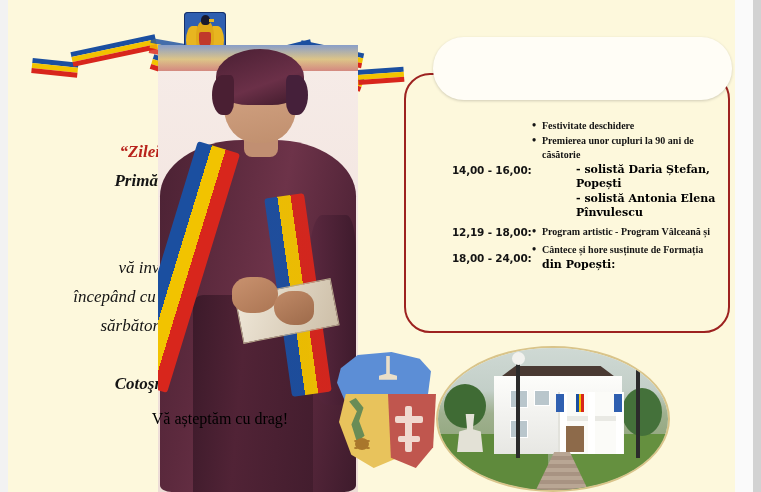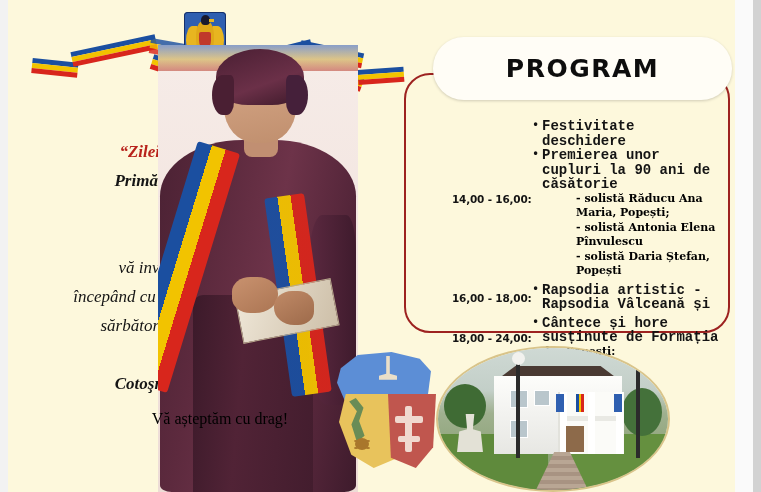--- a/index.html
+++ b/index.html
@@ -111,21 +111,21 @@
   #prog-pill .sub{font-family:"DejaVu Sans",sans-serif;font-weight:bold;font-size:17px;
       color:#111;line-height:22px;white-space:nowrap;}
   #prog-pill .sub .rd{color:#e02718;}
 
   #prog-rows{position:absolute;left:398px;top:119px;width:320px;
       font-family:"DejaVu Serif",serif;}
   .prow{display:flex;align-items:center;margin-bottom:4px;padding-left:46px;}
   .ptime{font-family:"DejaVu Sans",sans-serif;font-weight:bold;font-size:10.5px;color:#141414;
       width:74px;flex:0 0 74px;text-align:right;padding-right:6px;padding-top:1px;white-space:nowrap;letter-spacing:-.2px;}
   .pitems{flex:1;}
-  .pli{font-family:Liberation Mono, monospace;font-weight:bold;font-size:14px;color:#141414;
+  .pli{font-family:Liberation Serif, serif;font-weight:bold;font-size:10px;color:#141414;
       line-height:14.5px;padding-left:10px;position:relative;}
   .pli:before{content:"•";position:absolute;left:0;top:-1px;font-size:12px;}
   .pcont{padding-left:10px;font-weight:bold;font-size:11px;line-height:14.5px;}
   .psol{padding-left:44px;font-weight:bold;font-size:11px;line-height:14.5px;}
 
   
   #photo{position:absolute;left:428px;top:346px;width:234px;height:146px;
       border-radius:50%;overflow:hidden;border:2px solid #d9c48a;box-sizing:border-box;}
   #photo .sky{position:absolute;inset:0;background:linear-gradient(180deg,#cfd9d4 0%,#c3cfc8 30%,#9fb08f 46%,#7f9a63 100%);}
   #photo .lawnL{position:absolute;left:0;top:86px;width:110px;height:60px;background:#5f8a3c;}
@@ -268,40 +268,38 @@
     <div class="rivr"></div>
       <div class="spider"></div>
     <div class="cross"></div>
       <div class="cross2"></div>
       <div class="cross3"></div>
   </div>
 
   <div id="prog-box"></div>
 
   <div id="prog-pill">
-    <div class="title">PROGRAM</div>
   </div>
 
   <div id="prog-rows">
 
     <div class="prow">
       <div class="ptime">14,00 - 16,00:</div>
       <div class="pitems">
         <div class="pli">Festivitate deschidere</div>
         <div class="pli">Premierea unor cupluri la 90 ani de căsătorie</div>
-        <div class="psol">- solistă Răducu Ana Maria, Popești;</div>
+        <div class="psol">- solistă Daria Ștefan, Popești</div>
         <div class="psol">- solistă Antonia Elena Pînvulescu</div>
-        <div class="psol">- solistă Daria Ștefan, Popești</div>
       </div>
     </div>
 
     <div class="prow">
-      <div class="ptime">16,00 - 18,00:</div>
+      <div class="ptime">12,19 - 18,00:</div>
       <div class="pitems">
-        <div class="pli">Rapsodia artistic - Rapsodia Vâlceană și</div>
+        <div class="pli">Program artistic - Program Vâlceană și</div>
       </div>
     </div>
 
     <div class="prow">
       <div class="ptime">18,00 - 24,00:</div>
       <div class="pitems">
         <div class="pli">Cântece și hore susținute de Formația</div>
         <div class="pcont">din Popești:</div>
       </div>
     </div>

